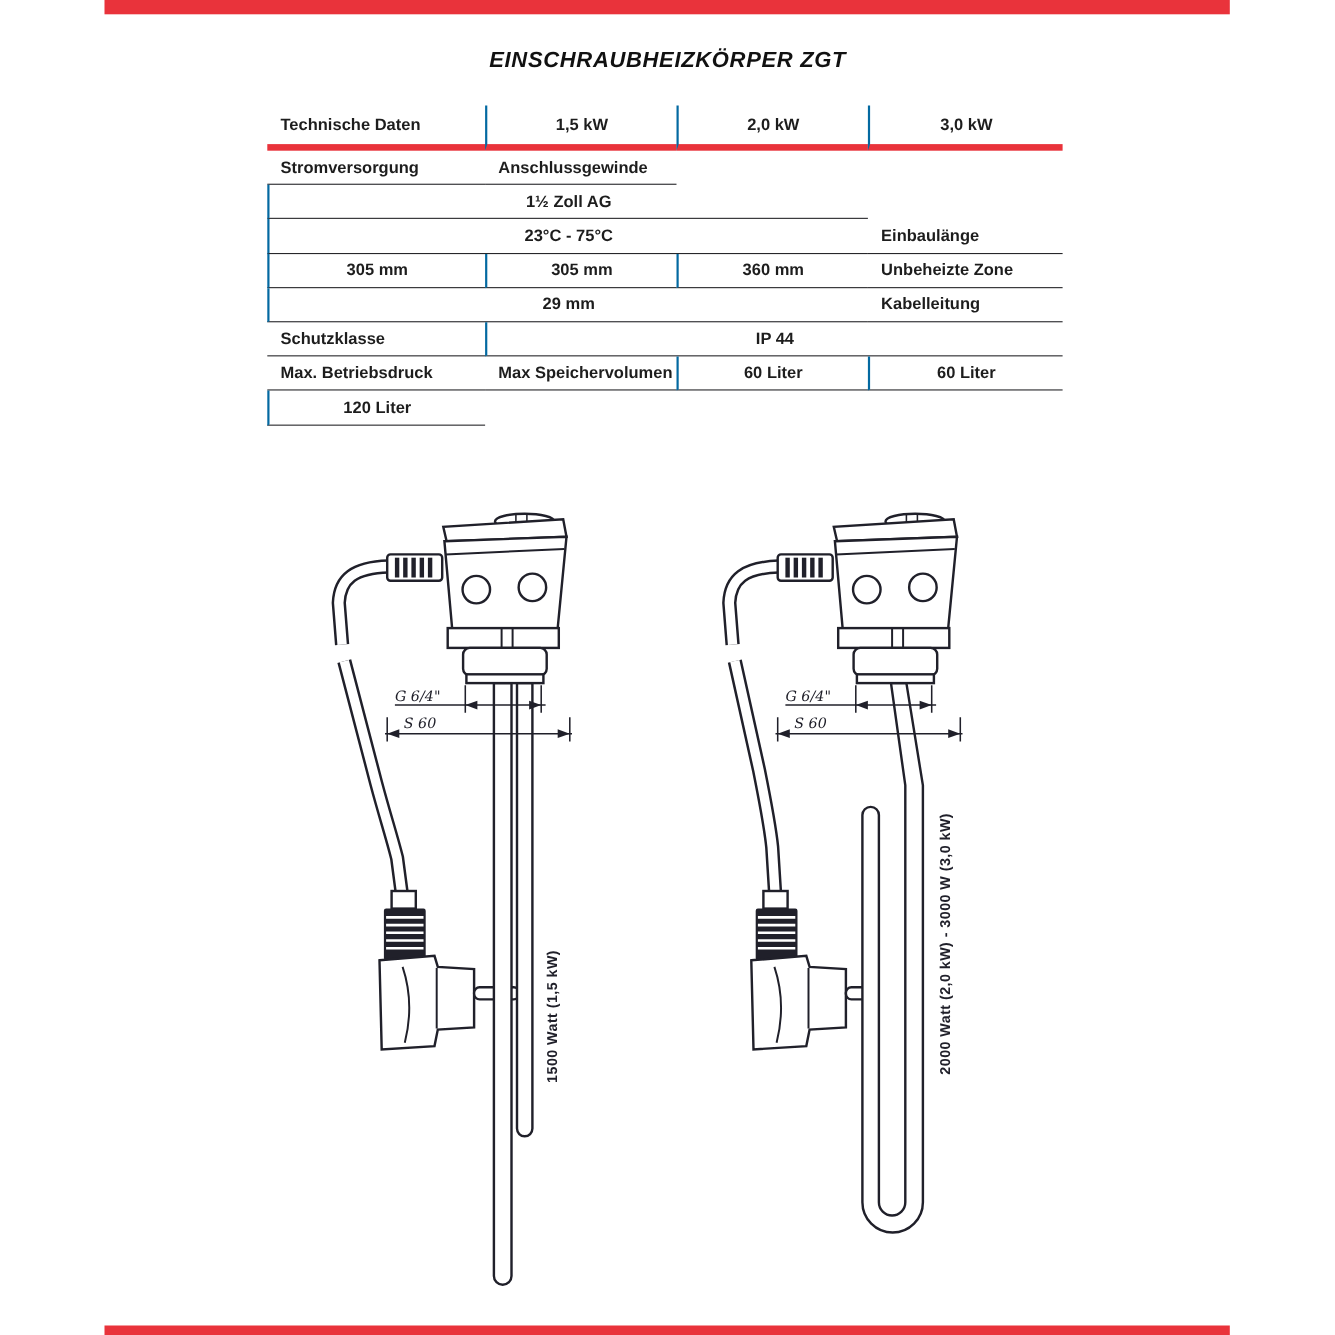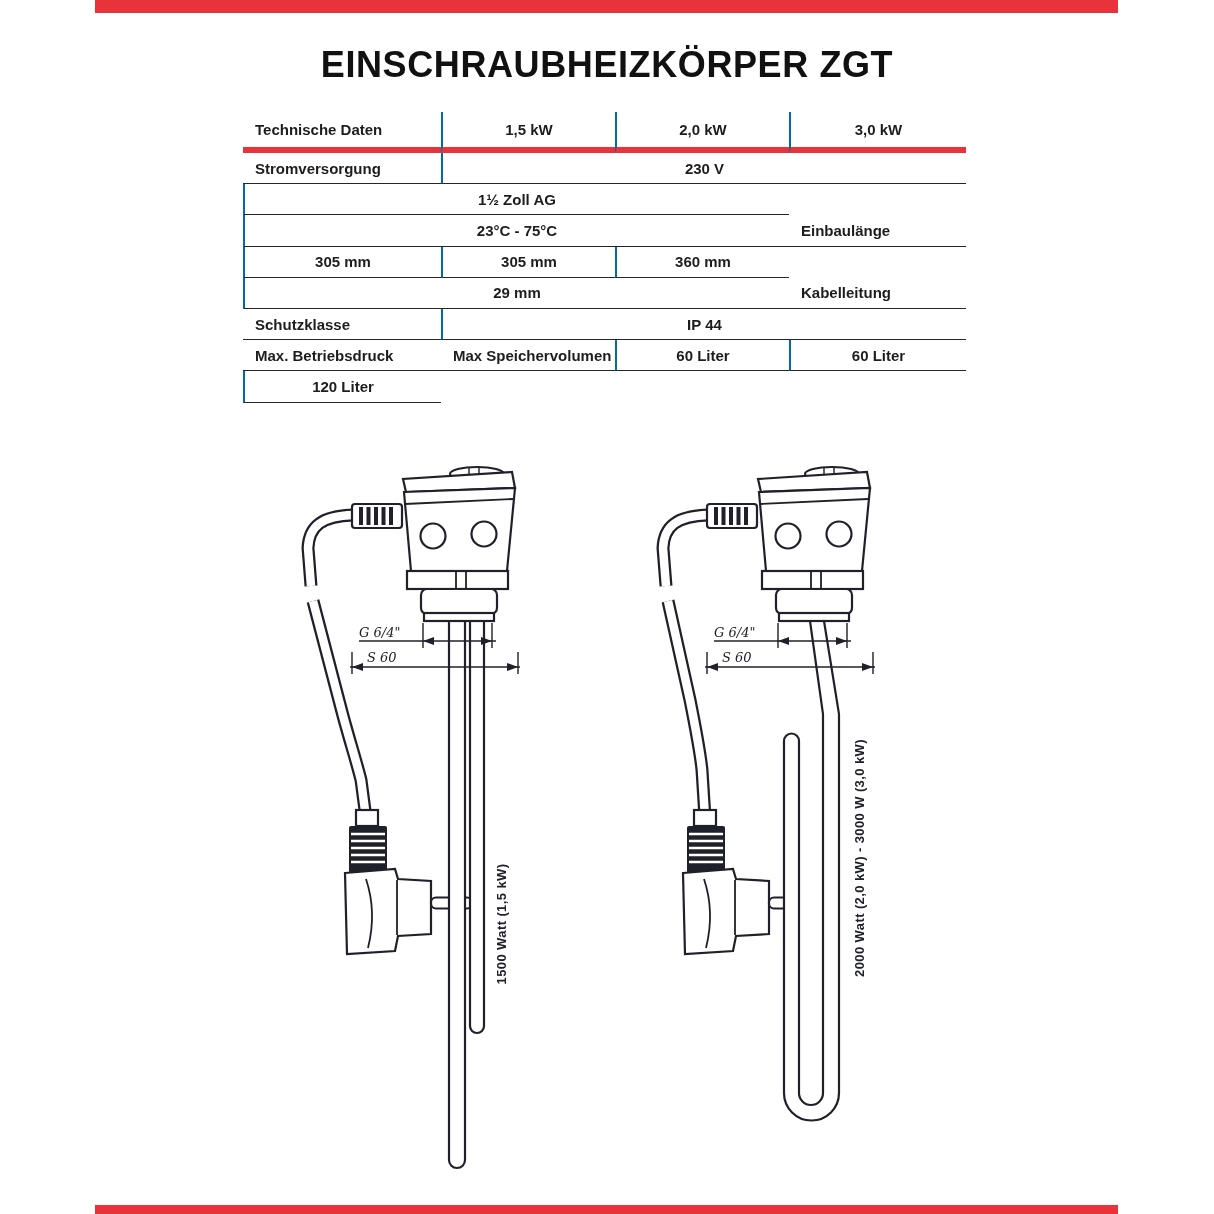--- a/index.html
+++ b/index.html
@@ -5,25 +5,25 @@
   html,body{margin:0;padding:0;background:#ffffff;}
   .page{
     position:relative;width:1214px;height:1214px;background:#ffffff;
     font-family:"Liberation Sans","DejaVu Sans",sans-serif;color:#1d1d1d;overflow:hidden;
   }
   .redbar{position:absolute;background:#e9333b;}
   .redbar.top{left:95px;top:0;width:1023px;height:13px;}
   .redbar.bottom{left:95px;top:1205px;width:1023px;height:9px;}
   .title{
     position:absolute;left:0;top:44px;width:100%;text-align:center;margin:0;
-    font-size:36px;font-weight:700;letter-spacing:0.6px;color:#111;
+    font-size:20px;font-weight:700;letter-spacing:0.6px;color:#111;font-style:italic;
   }
   
   .ttable{
-    position:absolute;left:243px;top:112px;width:723px;
+    position:absolute;left:243px;top:96px;width:723px;
     display:grid;grid-template-columns:198px 174px 174px 177px;
     grid-template-rows:41px repeat(9,31.2px);
   }
   .ttable > div{
     box-sizing:border-box;display:flex;align-items:center;justify-content:center;
     font-size:15px;font-weight:600;color:#1d1d1d;white-space:nowrap;
   }
   .lbl{justify-content:flex-start !important;padding-left:12px;}
   .th{font-size:16.5px;font-weight:700;}
   .redline{border-bottom:6px solid #e9333b;}
@@ -52,31 +52,32 @@
   <h1 class="title">EINSCHRAUBHEIZKÖRPER ZGT</h1>
 
   <div class="ttable">
 
     <div class="th lbl redline">Technische Daten</div>
     <div class="th vline redline">1,5 kW</div>
     <div class="th vline redline">2,0 kW</div>
     <div class="th vline redline">3,0 kW</div>
 
     <div class="lbl hline">Stromversorgung</div>
-    <div class="vline hline span3">230 V</div>
 
+    <div class="lbl hline">Anschlussgewinde</div>
     <div class="vline hline span3">1½ Zoll AG</div>
 
     <div class="vline hline span3">23°C - 75°C</div>
 
     <div class="lbl hline">Einbaulänge</div>
     <div class="vline hline">305 mm</div>
     <div class="vline hline">305 mm</div>
     <div class="vline hline">360 mm</div>
 
+    <div class="lbl hline">Unbeheizte Zone</div>
     <div class="vline hline span3">29 mm</div>
 
     <div class="lbl hline">Kabelleitung</div>
 
     <div class="lbl hline">Schutzklasse</div>
     <div class="vline hline span3">IP 44</div>
 
     <div class="lbl hline">Max. Betriebsdruck</div>
 
     <div class="lbl hline">Max Speichervolumen</div>

